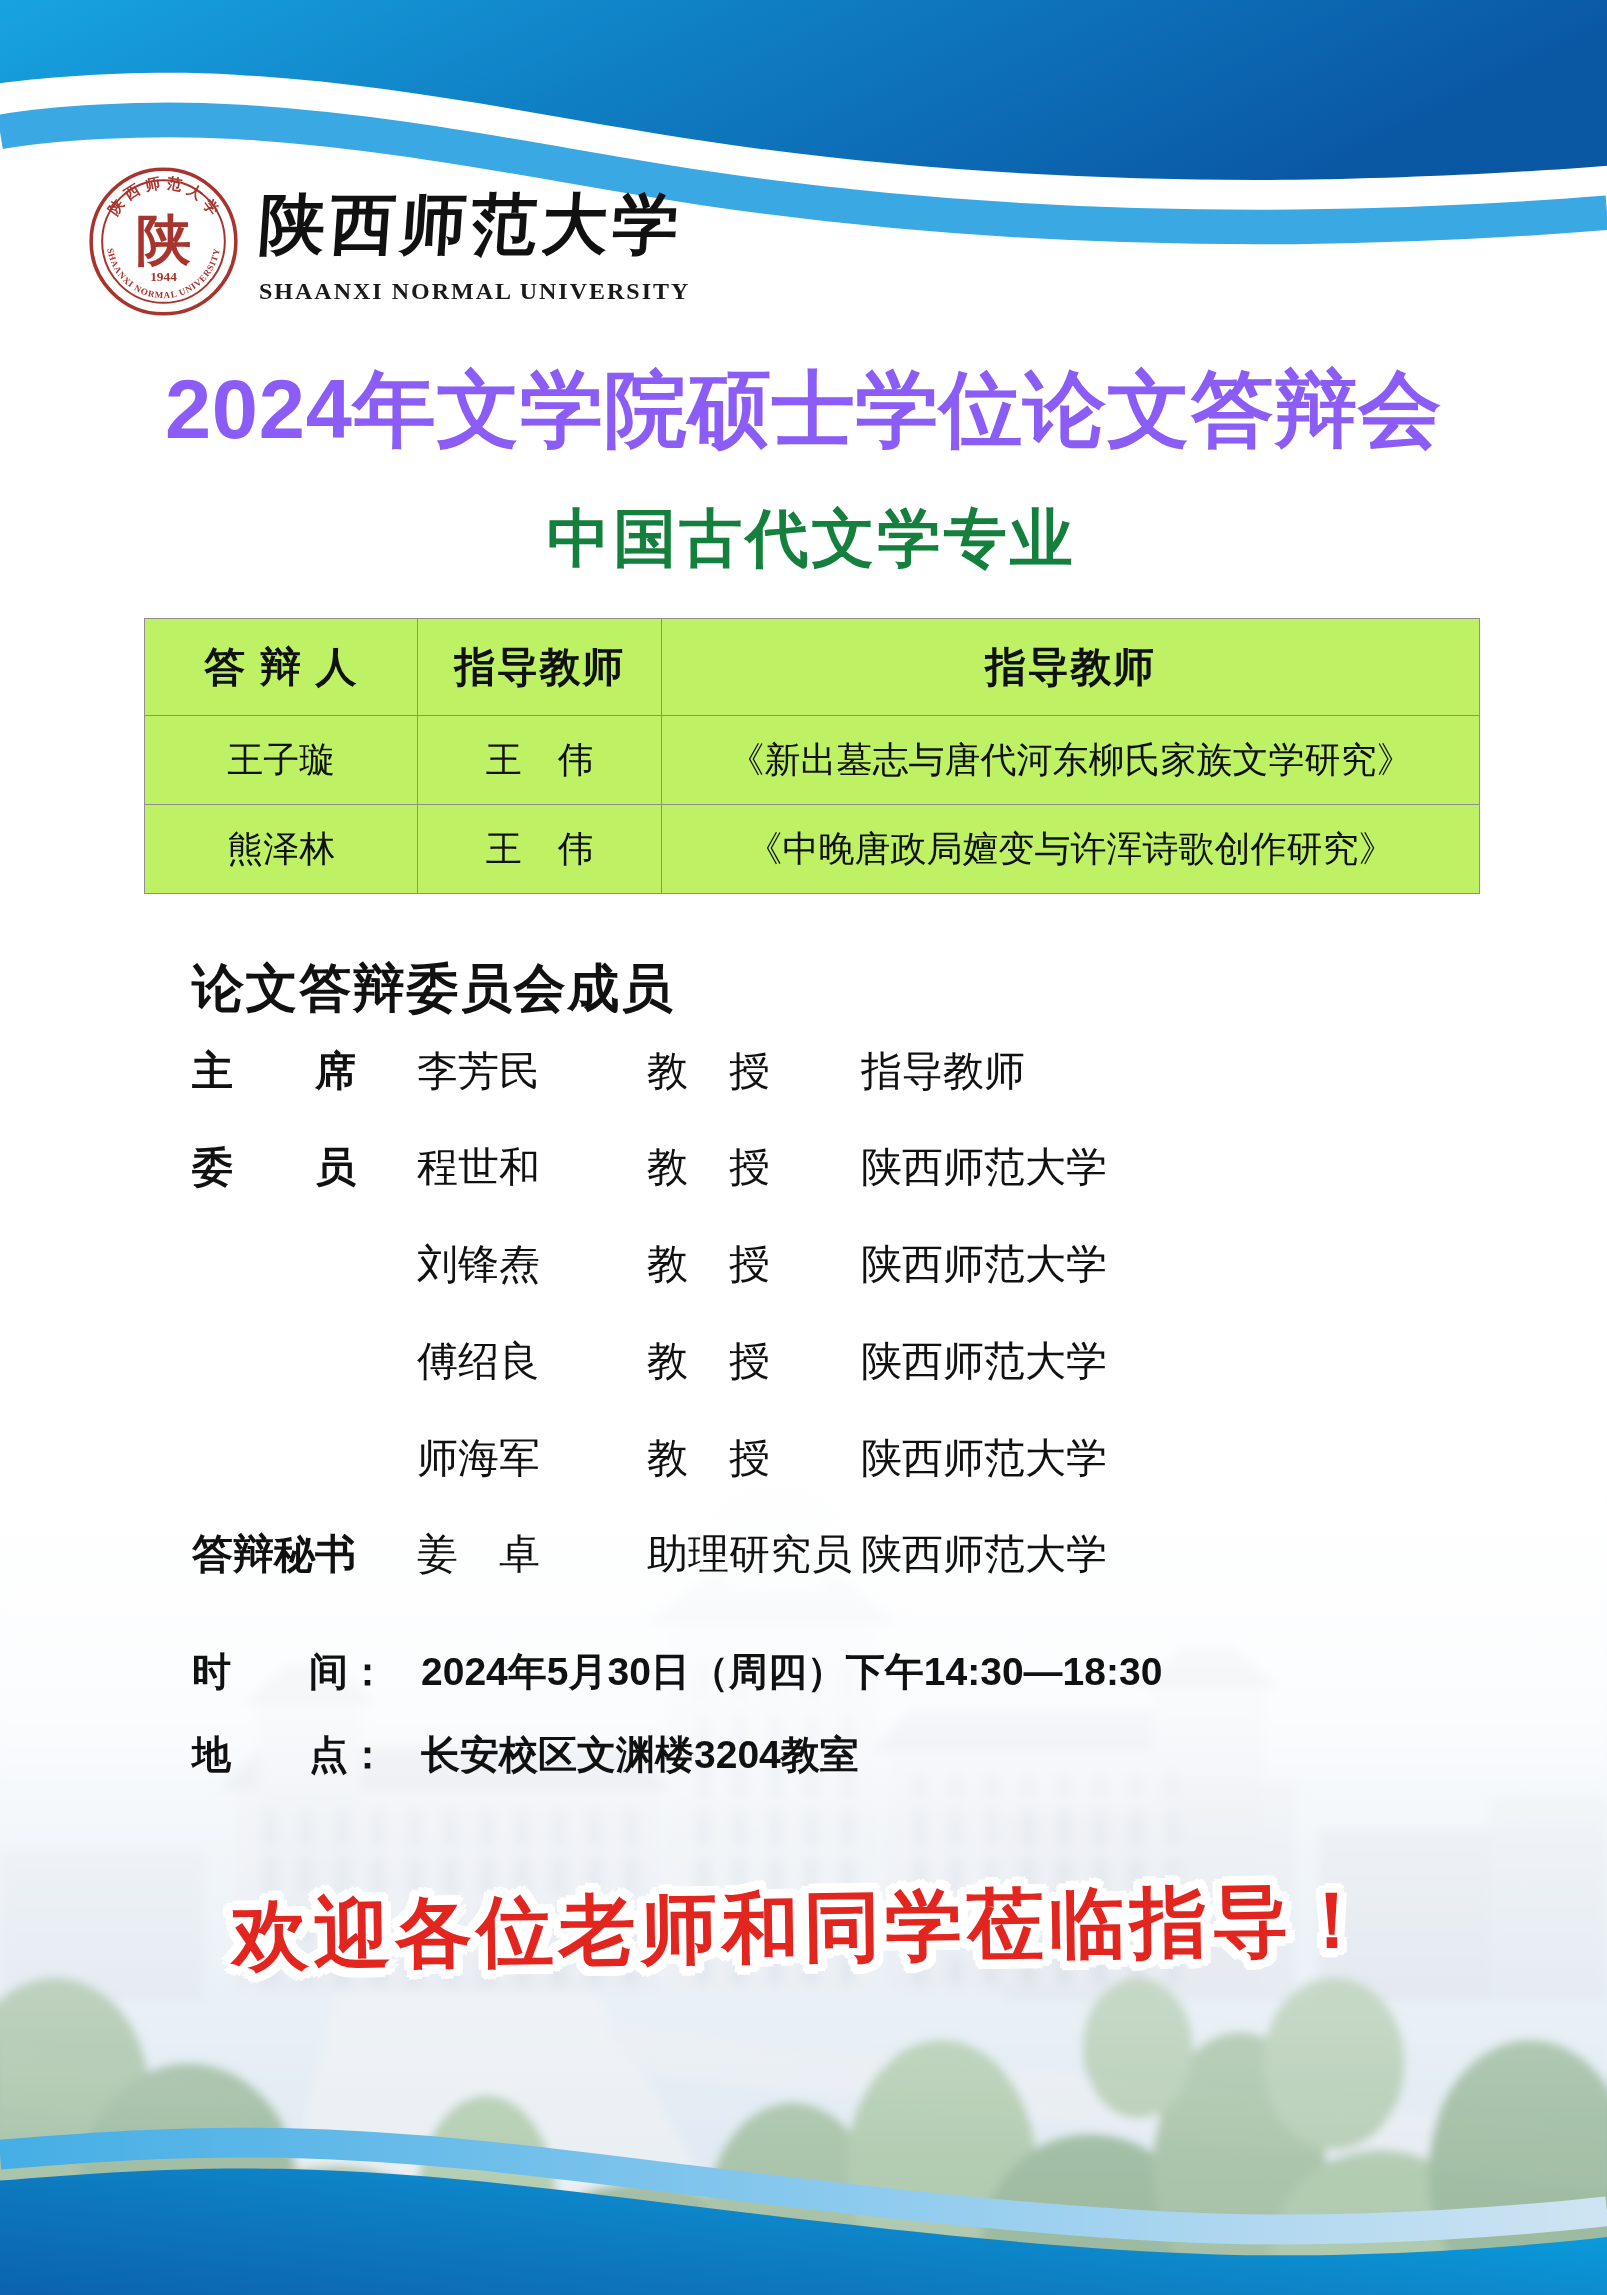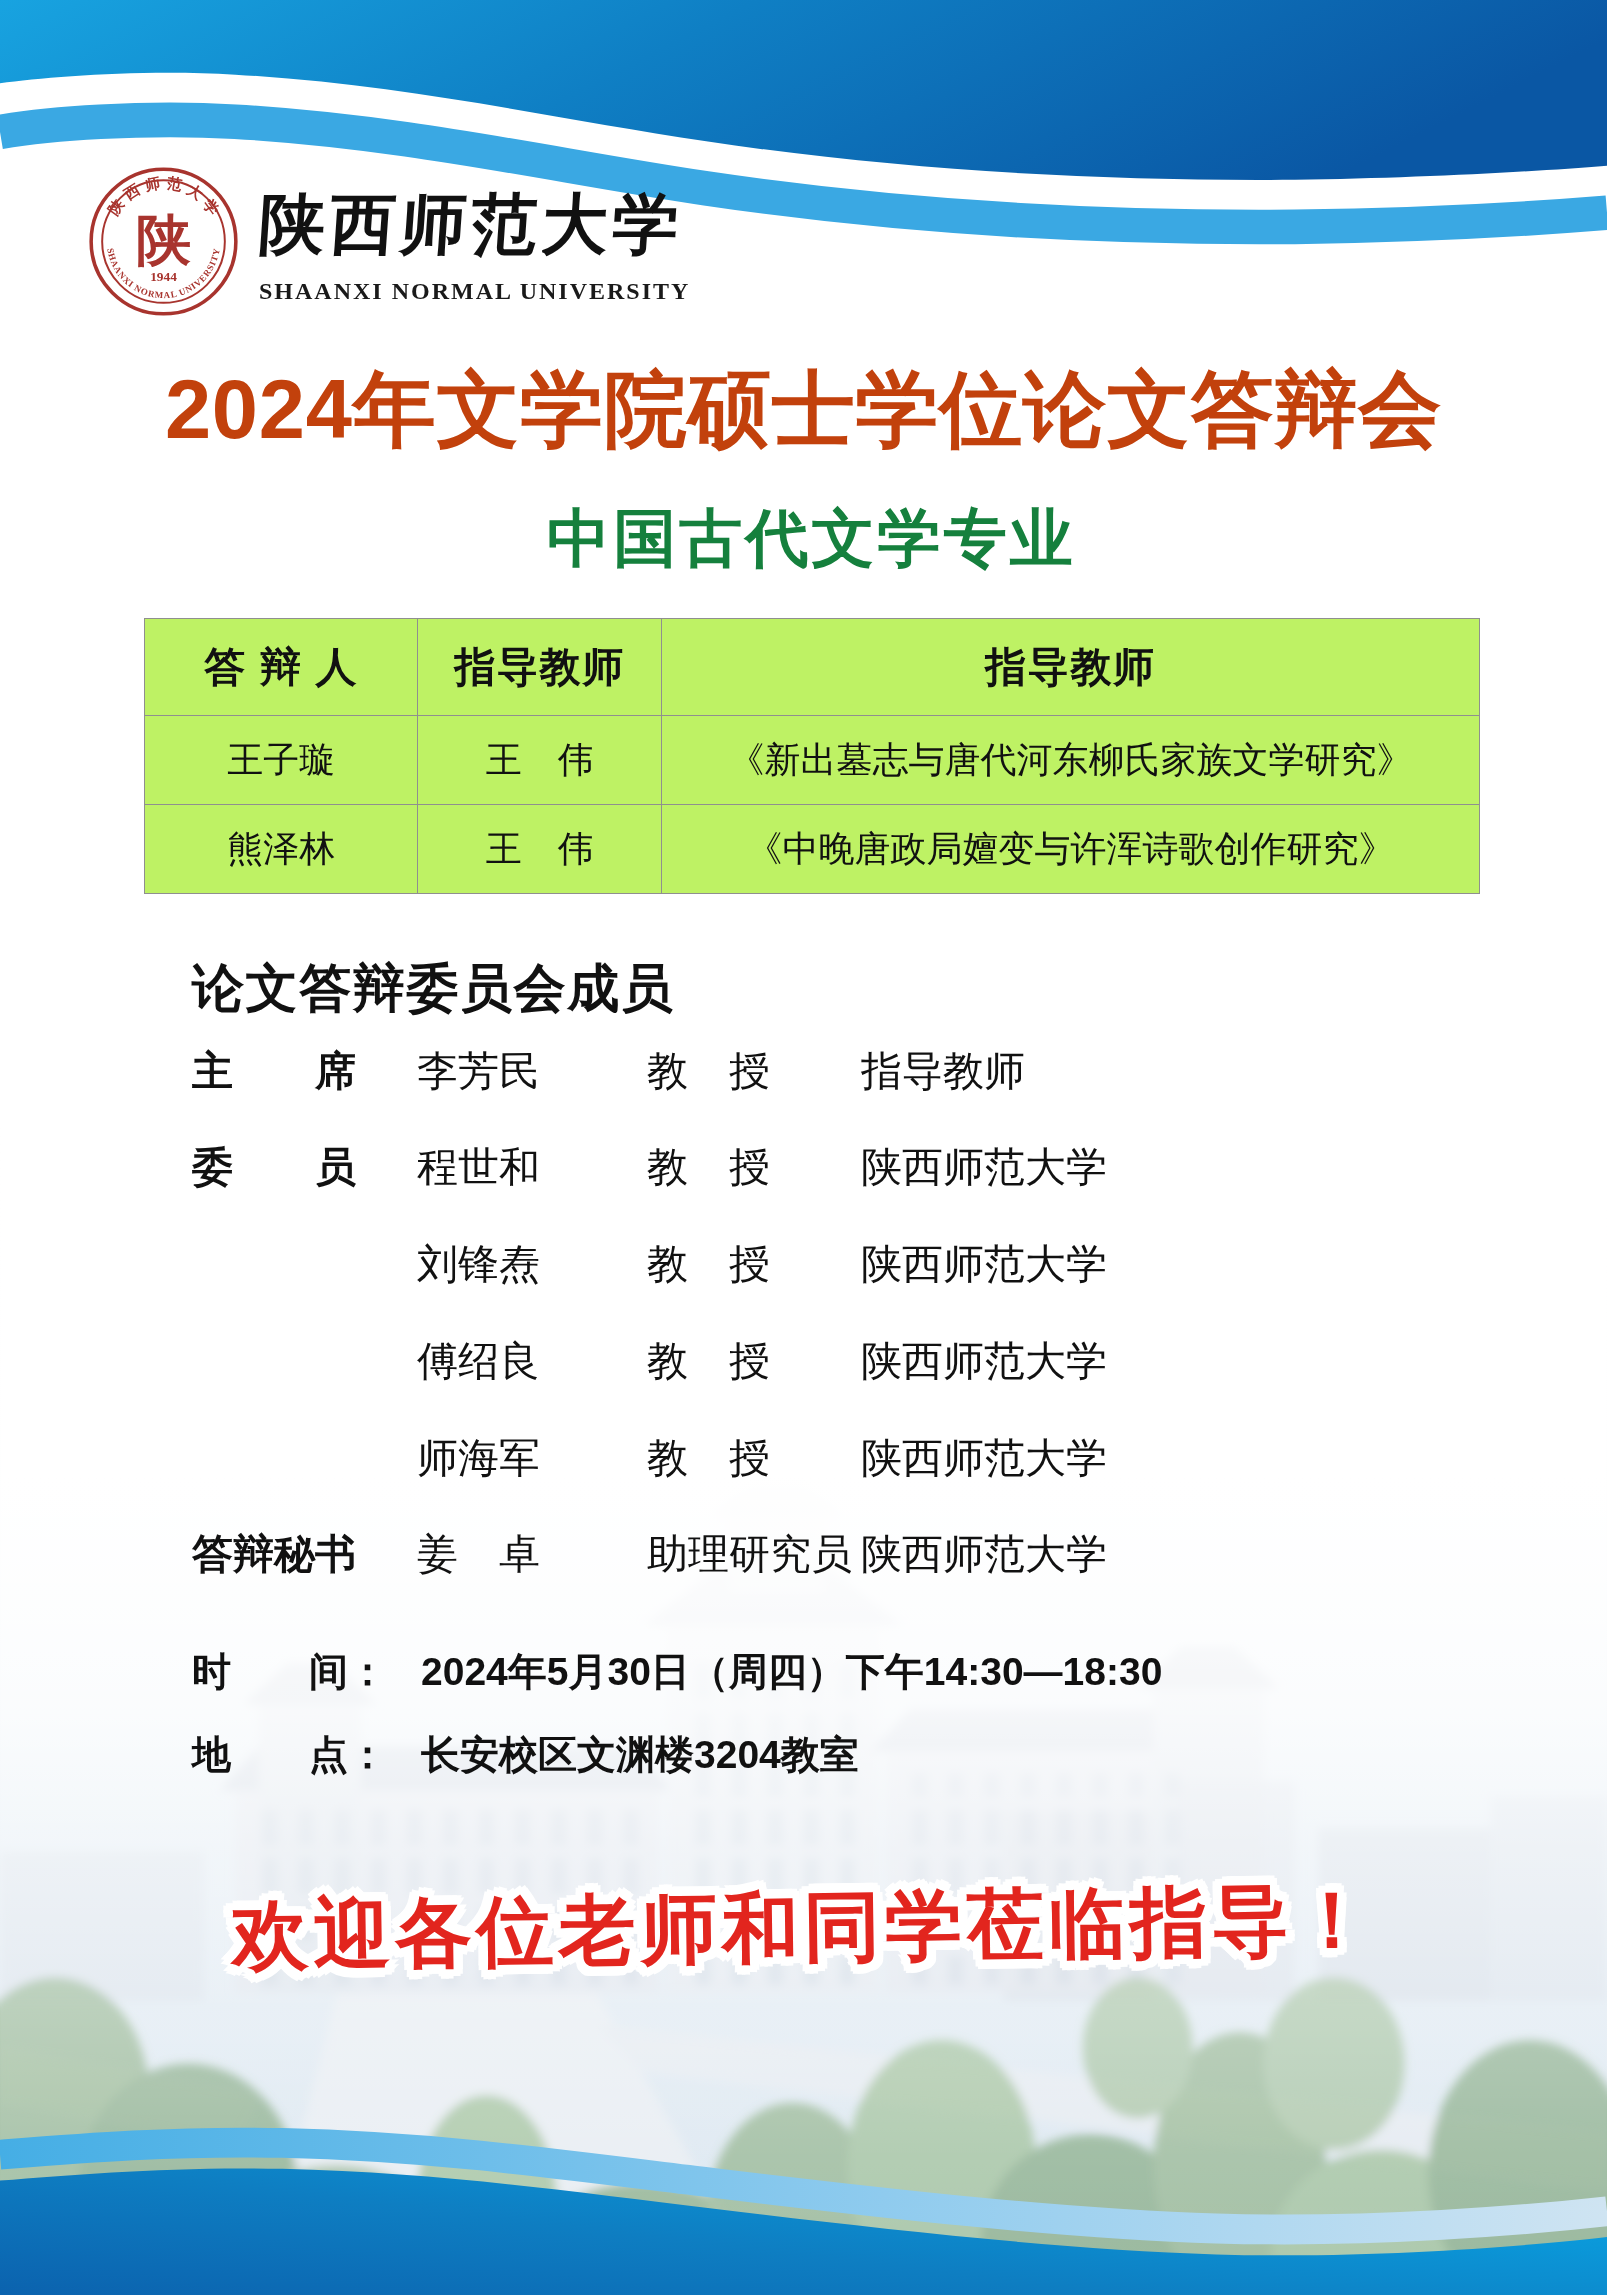--- a/index.html
+++ b/index.html
@@ -21,21 +21,21 @@
   }
   .brand-en{
     margin-top:7.8px; font-size:24px; font-weight:bold; letter-spacing:2px;
     font-family:"Liberation Serif","DejaVu Serif",serif; color:#1a1a1a;
     white-space:nowrap;
   }
   
   .main-title{
     position:absolute; left:0; top:355px; width:1607px; text-align:center;
     font-size:83px; font-weight:900; letter-spacing:0.8px;
-    color:#c2410c; white-space:nowrap;
+    color:#8b5cf6; white-space:nowrap;
   }
   .sub-title{
     position:absolute; left:8px; top:496px; width:1607px; text-align:center;
     font-size:63px; font-weight:bold; letter-spacing:3.1px; color:#15803d;
   }
   
   .def-table{
     position:absolute; left:144px; top:618px; width:1336px;
     border-collapse:collapse; background:#bef264;
   }

